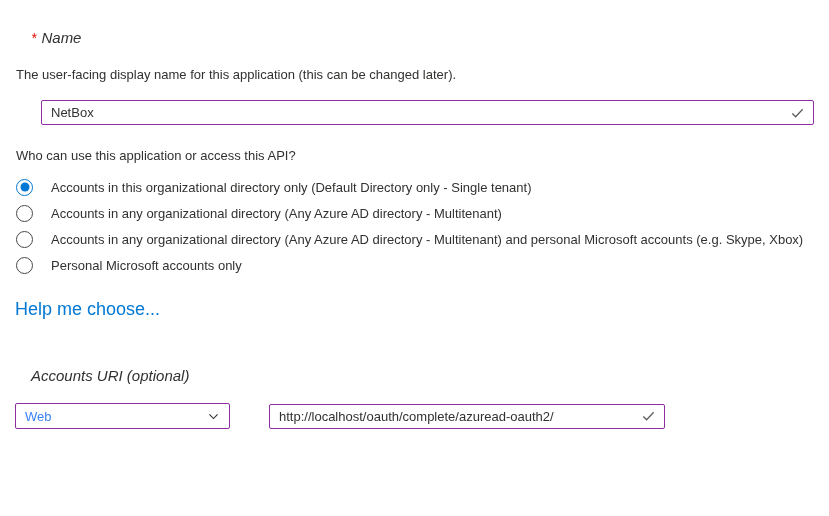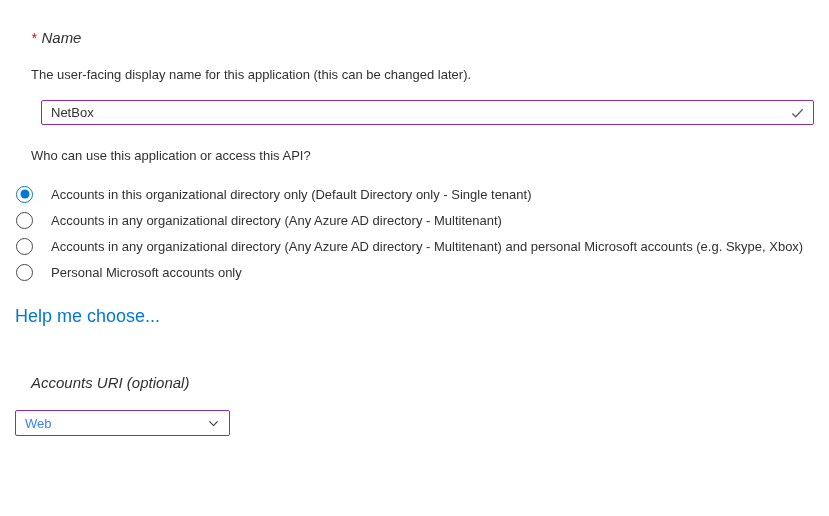--- a/index.html
+++ b/index.html
@@ -26,21 +26,21 @@
   }
   .required-marker {
     color: #e00b00;
     margin-right: 5px;
     font-size: 14px;
   }
   .desc-text {
     font-size: 13px;
     line-height: 19px;
     color: #323130;
-    margin: 16px;
+    margin: 1px;
   }
   .name-desc { margin-top: 13px; }
 
   .input-wrap { position: relative; padding-left: 26px; }
   .name-input-wrap { margin-top: 16px; width: 799px; }
   input.text-field {
     width: 100%;
     height: 25px;
     border: 1px solid #8f2da5;
     border-radius: 2px;
@@ -179,15 +179,21 @@
   <h2 class="section-title redirect-title">Accounts URI (optional)</h2>
 
 
   <div class="uri-row">
     <div class="select-box">
       <span>Web</span>
       <svg class="chevron-icon" viewBox="0 0 16 16">
         <path d="M3 5.5 L8 10.5 L13 5.5" fill="none" stroke="#323130" stroke-width="1.4"></path>
       </svg>
     </div>
+    <div class="input-wrap uri-input-wrap">
+      <input class="text-field" type="text" value="http://localhost/oauth/complete/azuread-oauth2/" style="">
+      <svg class="check-icon" viewBox="0 0 16 16">
+        <path d="M2.5 8.5 L6 12 L13.5 4" fill="none" stroke="#5f5e5c" stroke-width="1.4"></path>
+      </svg>
+    </div>
   </div>
 
 </div>
 
 </body></html>

